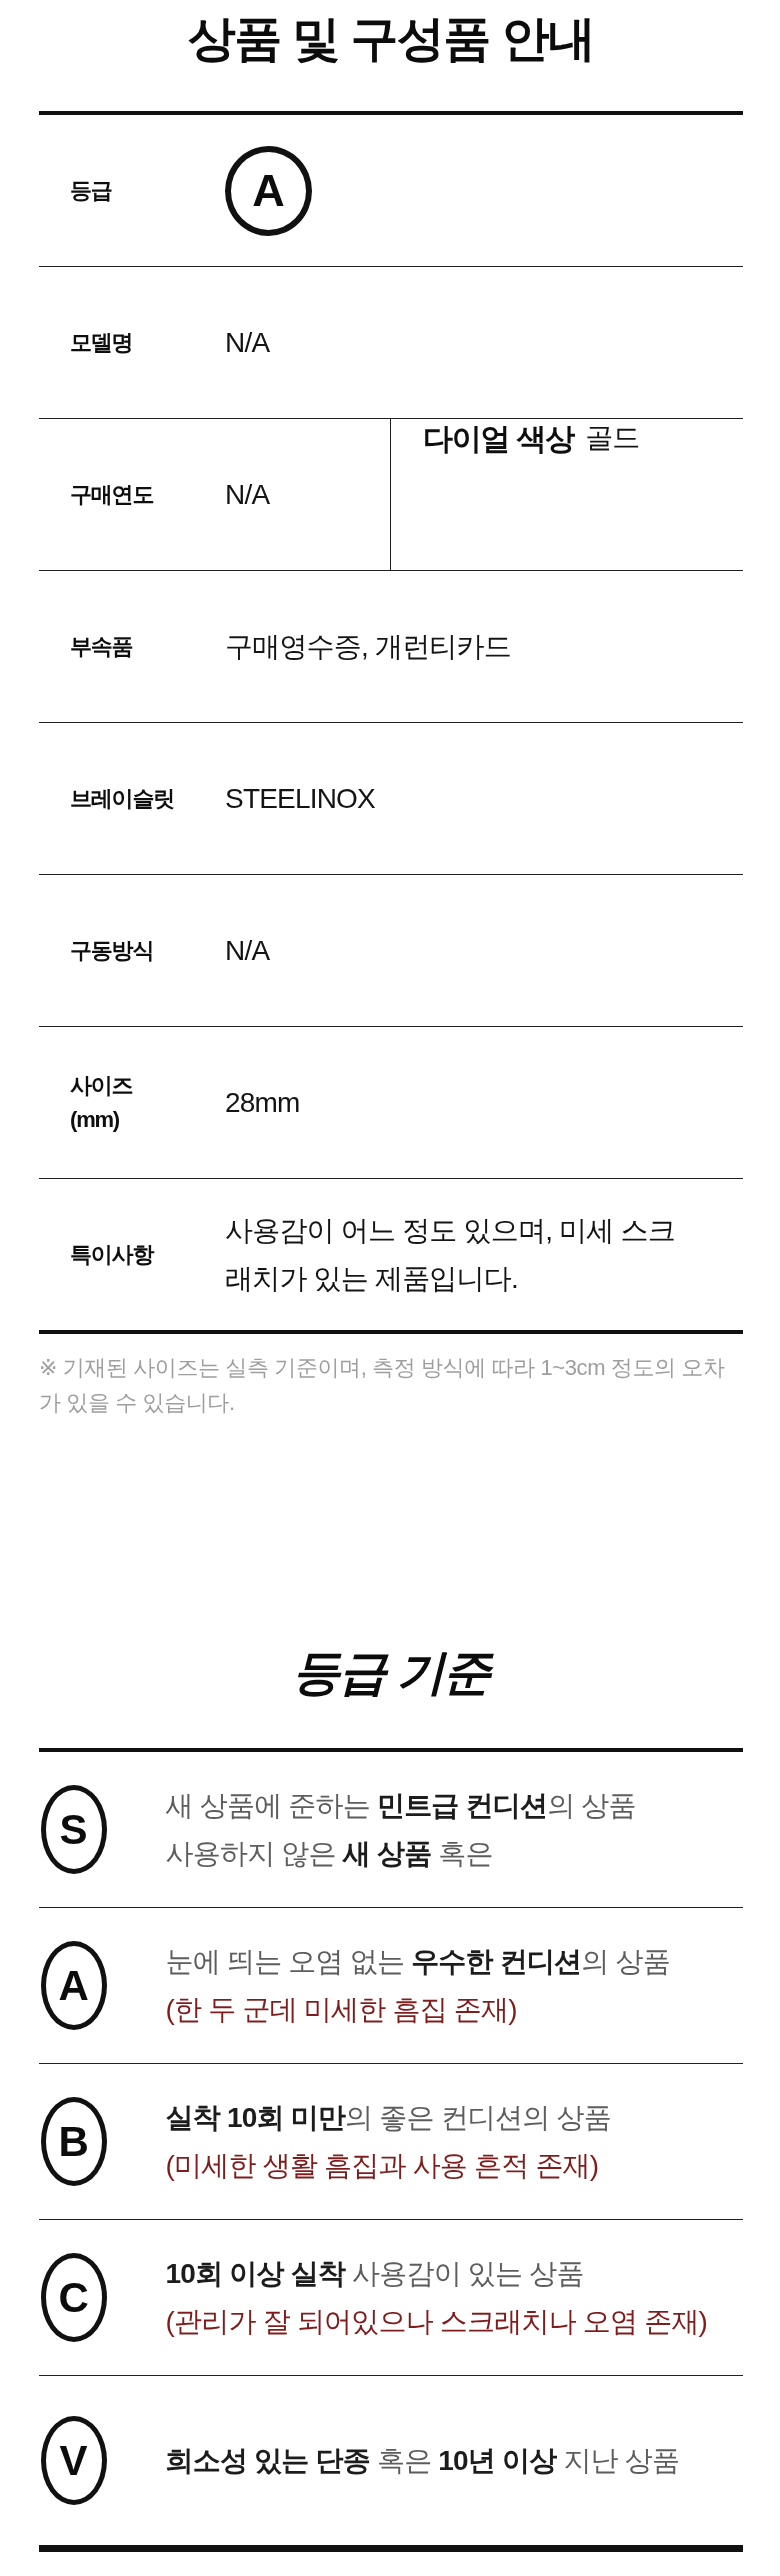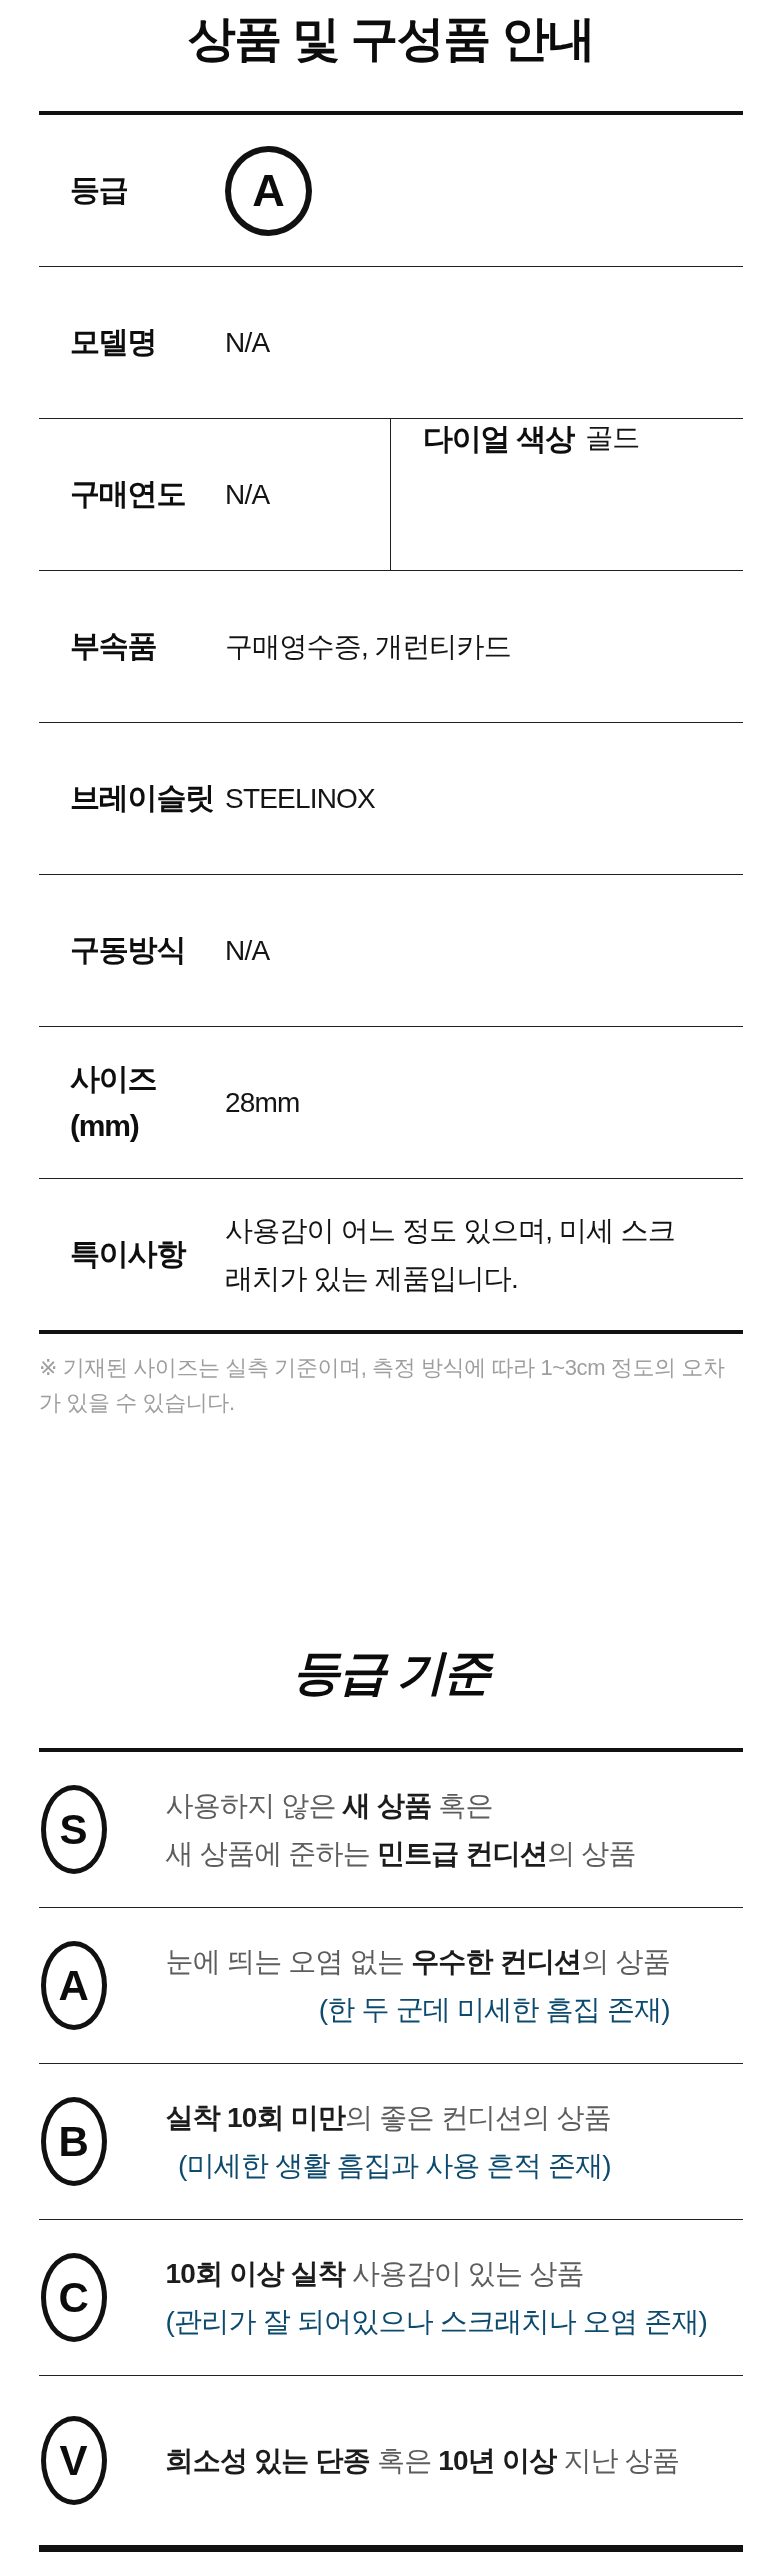--- a/index.html
+++ b/index.html
@@ -19,21 +19,21 @@
     margin-top:45px;
     border-top:4.7px solid #111;border-bottom:4.7px solid #111;
   }
   .spec-row{
     display:flex;align-items:stretch;min-height:151px;
     border-bottom:1.6px solid #1f1f1f;
   }
   .spec-row:last-child{border-bottom:none;}
   .spec-label{
     flex:none;width:155px;padding-left:31px;
-    font-size:30px;font-weight:700;letter-spacing:-1.2px;color:#0e0e0e;
+    font-size:22px;font-weight:700;letter-spacing:-1.2px;color:#0e0e0e;
     line-height:1.55;white-space:pre-line;
     display:flex;align-items:center;
   }
   .spec-value{
     display:flex;align-items:center;
     font-size:28px;letter-spacing:-0.8px;color:#141414;line-height:1.7;
     padding-right:55px;
   }
   .grade-badge{
     width:75px;height:78px;border:6.2px solid #111;border-radius:50%;
@@ -72,21 +72,21 @@
     flex:none;width:56px;height:79px;margin-left:1.6px;
     border:5.5px solid #111;border-radius:50%;
     display:flex;align-items:center;justify-content:center;
     font-size:42px;font-weight:700;color:#0c0c0c;
   }
   .grade-text{
     margin-left:59px;
     font-size:28px;letter-spacing:-0.8px;line-height:1.72;color:#5d5d5d;
   }
   .grade-text .seg-bold{font-weight:700;color:#1c1c1c;}
-  .grade-text .paren-line{color:#0c4a6e;text-align:right;}
+  .grade-text .paren-line{color:#7f1d1d;}
 </style>
 </head>
 <body>
 
 <div class="content">
 
   <section>
     <h1 class="main-title">상품 및 구성품 안내</h1>
 
     <div class="spec-table">
@@ -136,22 +136,22 @@
   </section>
 
   <section class="grade-section">
     <h1 class="grade-title">등급 기준</h1>
 
     <div class="grade-list">
 
     <div class="grade-row">
           <div class="grade-circle">S</div>
           <div class="grade-text">
+            <div class="main-line"><span class="seg">새 상품에 준하는 </span><span class="seg-bold">민트급 컨디션</span><span class="seg">의 상품</span></div>
             <div class="main-line"><span class="seg">사용하지 않은 </span><span class="seg-bold">새 상품</span><span class="seg"> 혹은</span></div>
-            <div class="main-line"><span class="seg">새 상품에 준하는 </span><span class="seg-bold">민트급 컨디션</span><span class="seg">의 상품</span></div>
           </div>
         </div>
         <div class="grade-row">
           <div class="grade-circle">A</div>
           <div class="grade-text">
             <div class="main-line"><span class="seg">눈에 띄는 오염 없는 </span><span class="seg-bold">우수한 컨디션</span><span class="seg">의 상품</span></div>
             <div class="paren-line">(한 두 군데 미세한 흠집 존재)</div>
           </div>
         </div>
         <div class="grade-row">

